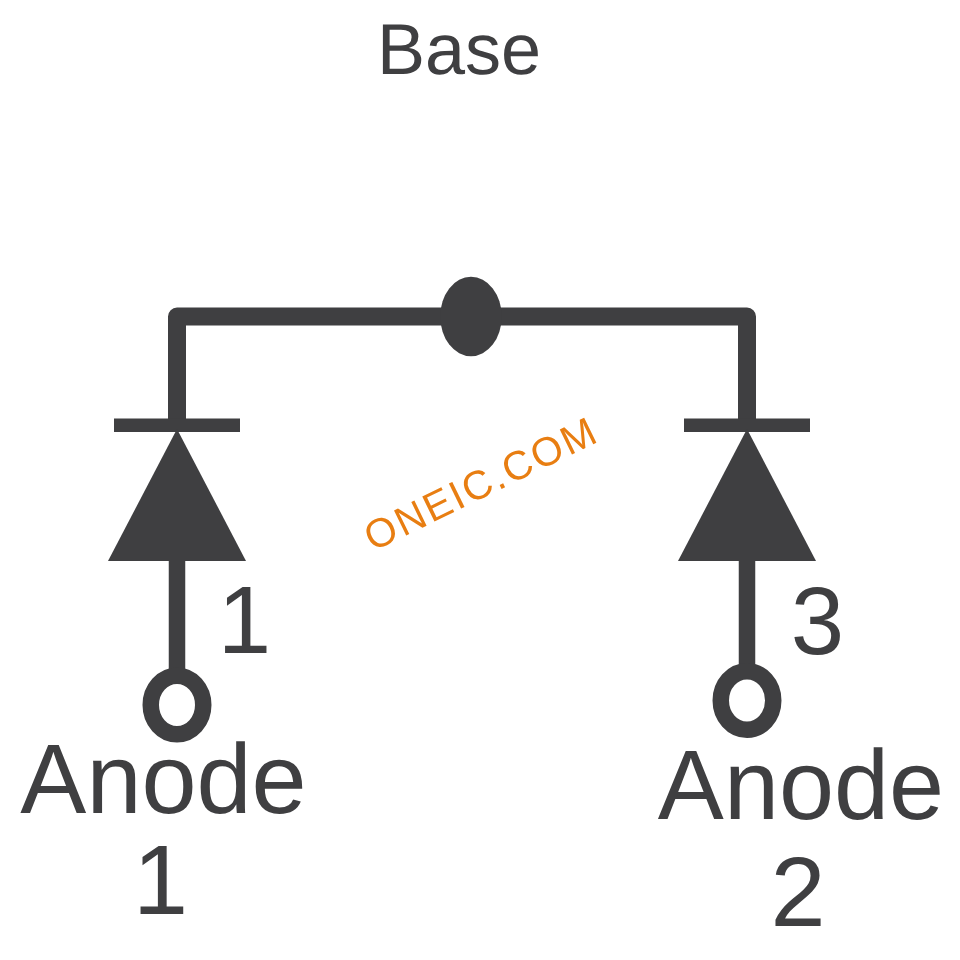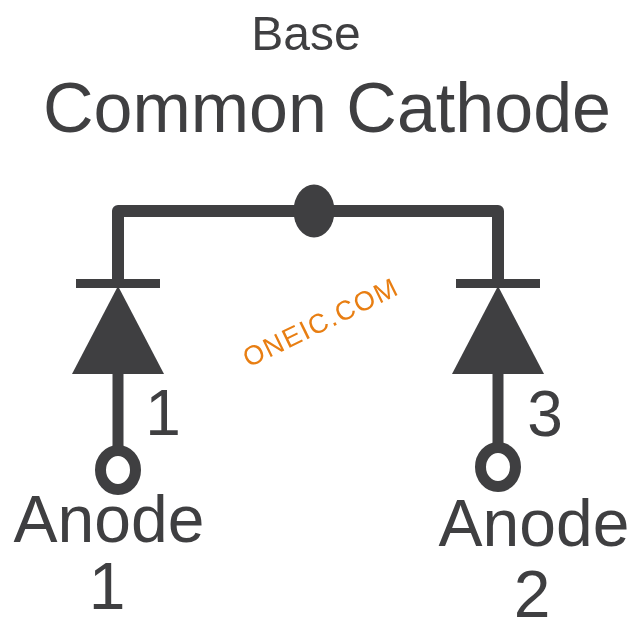--- a/index.html
+++ b/index.html
@@ -45,21 +45,20 @@
   }
   .stroke { stroke: #3F3F41; fill: none; }
   .fill   { fill: #3F3F41; stroke: none; }
 </style>
 </head>
 <body>
 
 <div id="canvas">
 
   <div class="t" id="t-base">Base</div>
-  <div class="t" id="t-cc">Common Cathode</div>
 
   <svg id="schematic" width="640" height="640" viewBox="0 0 640 640">
 
     <path class="stroke" d="M118 284 L118 211 L498 211 L498 284" stroke-width="12" stroke-linejoin="round" stroke-linecap="butt"></path>
 
     <ellipse class="fill" cx="314" cy="211" rx="20.5" ry="26.5"></ellipse>
 
     <line class="stroke" x1="76" y1="283.5" x2="160" y2="283.5" stroke-width="9"></line>
     <polygon class="fill" points="118,286 72,374 164,374"></polygon>
     <line class="stroke" x1="118" y1="374" x2="118" y2="447" stroke-width="11"></line>

